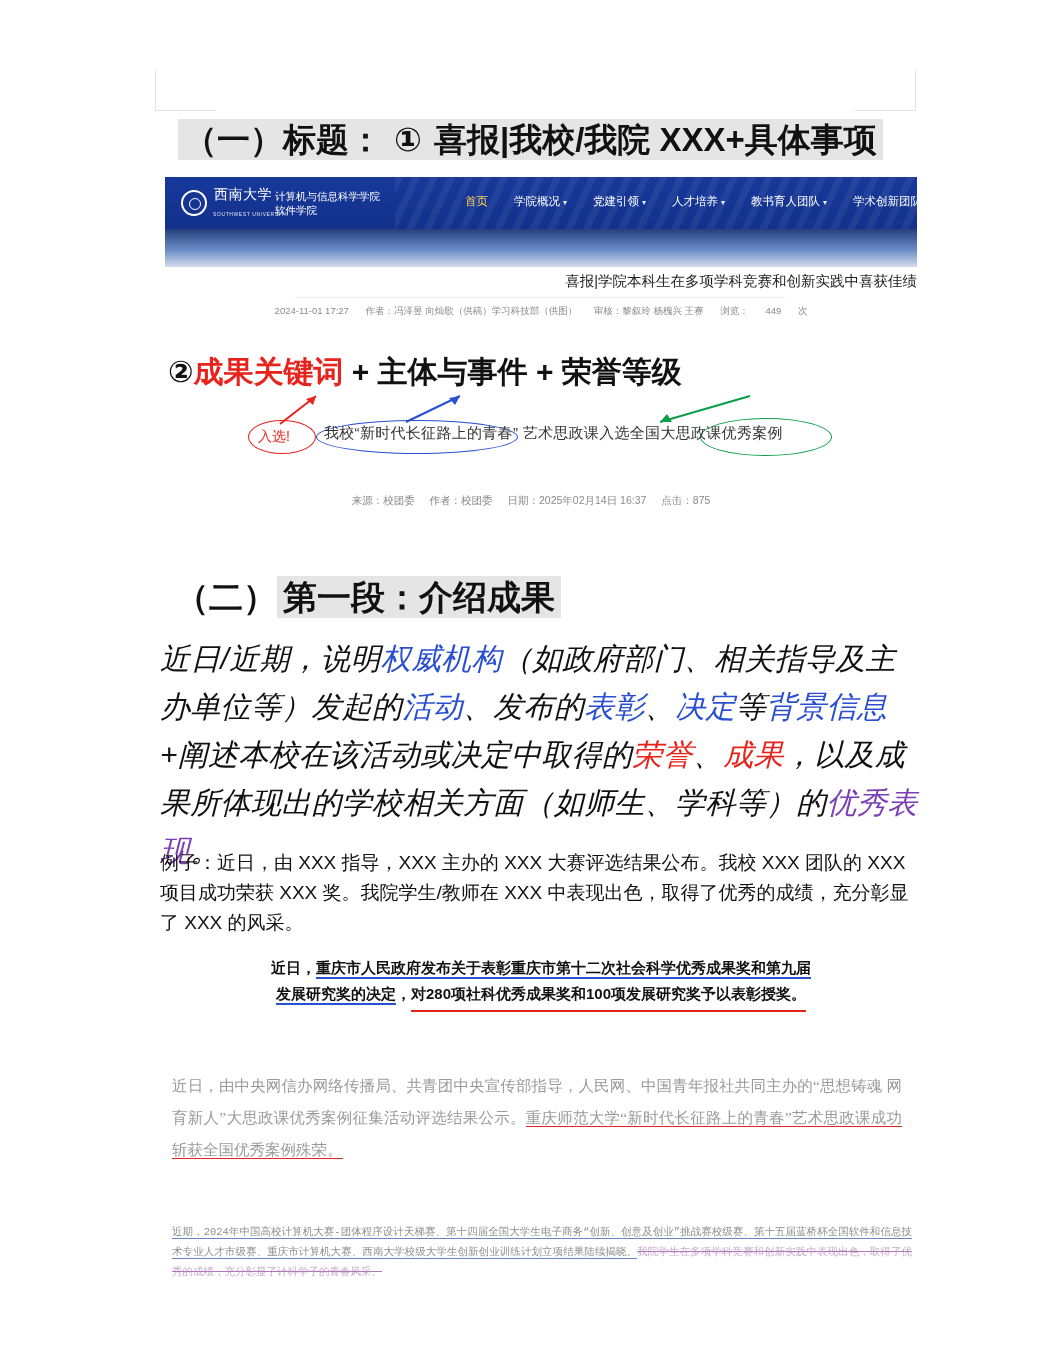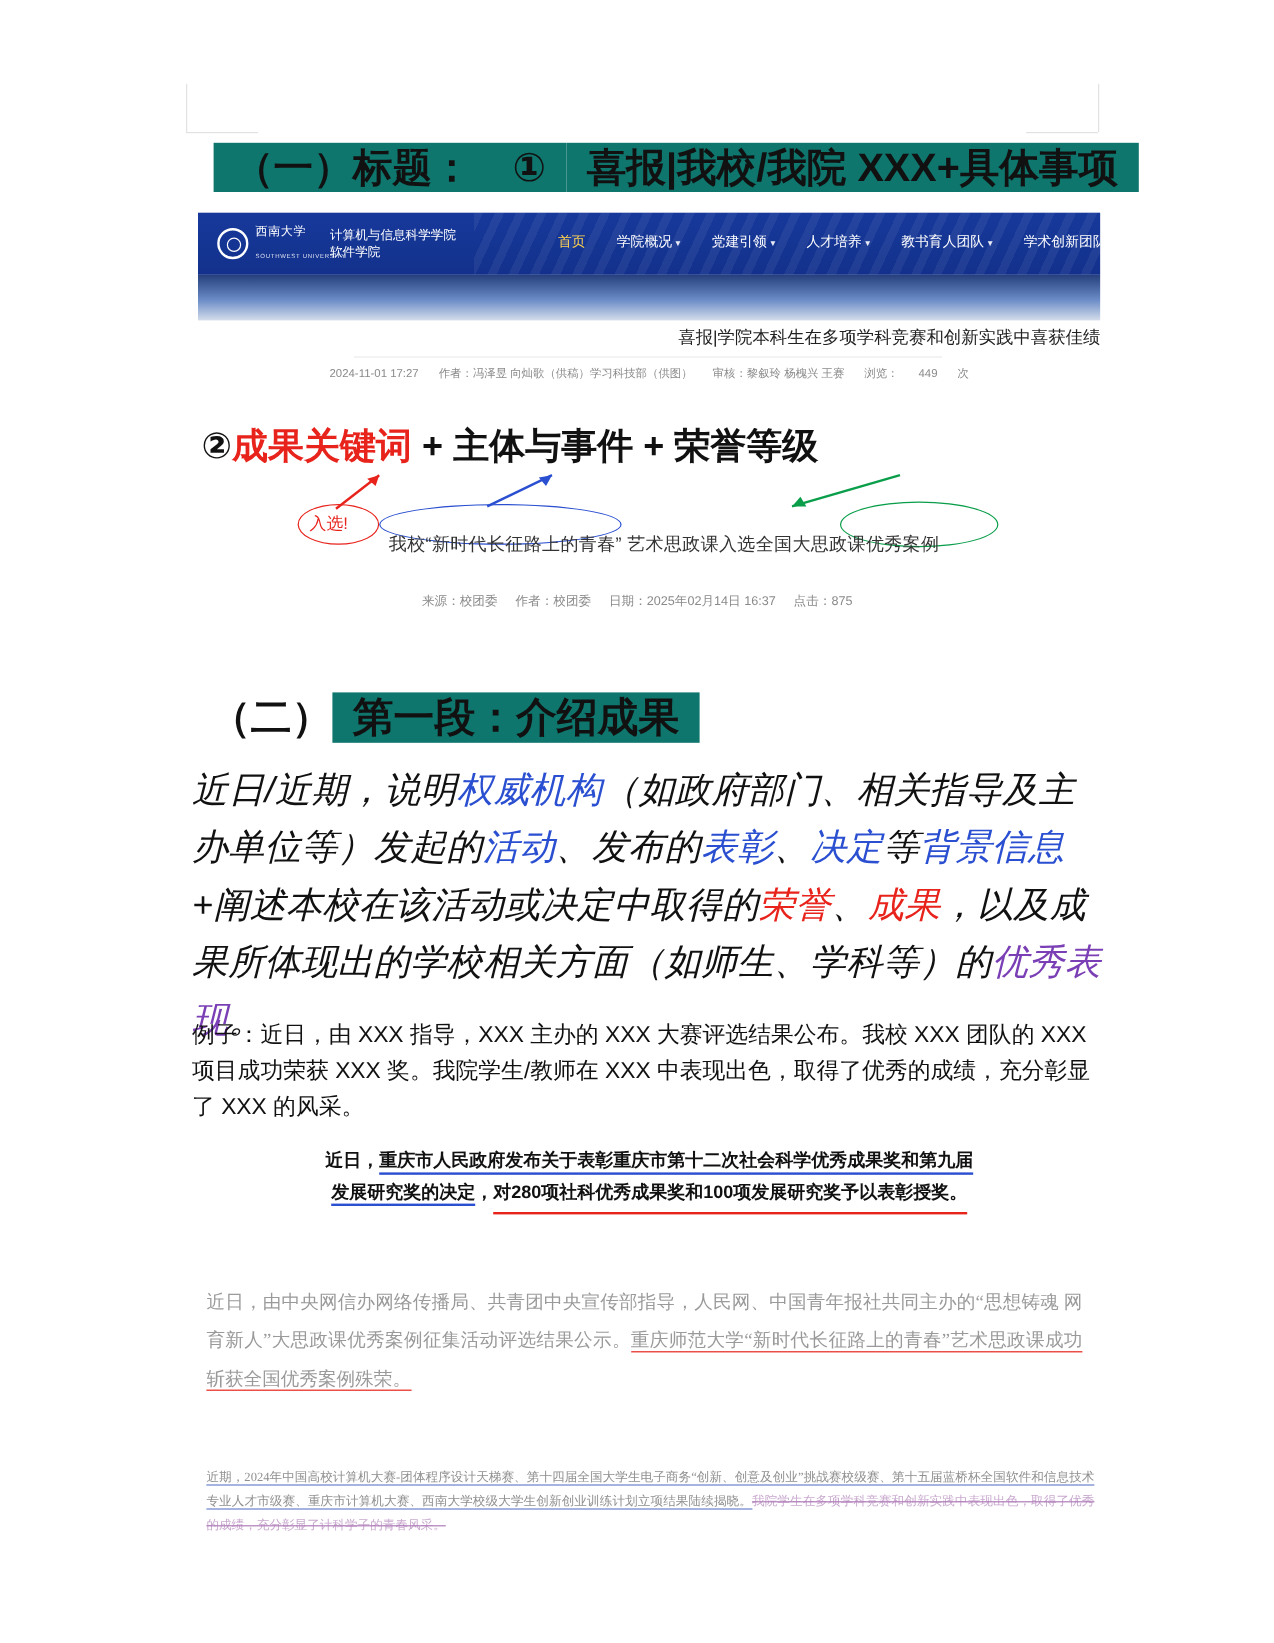--- a/index.html
+++ b/index.html
@@ -18,21 +18,21 @@
   .crop.tl{left:155px;top:70px;width:1px;height:40px;background:#e2e2e2;border:0;}
   .crop.tl2{left:155px;top:110px;width:60px;height:1px;background:#e2e2e2;border:0;}
   .crop.tr{left:915px;top:70px;width:1px;height:40px;background:#e2e2e2;border:0;}
   .crop.tr2{left:855px;top:110px;width:60px;height:1px;background:#e2e2e2;border:0;}
 
   
   .h1-line{
     position:absolute;left:178px;top:118px;width:700px;
     font-size:33px;font-weight:bold;line-height:44px;white-space:nowrap;
   }
-  .hl-yellow{background:#0f766e;padding:2px 17px;}
+  .hl-yellow{background:#e5e5e5;padding:2px 6px;}
 
   
   .site{
     position:absolute;left:165px;top:177px;width:752px;height:160px;
     background:#ffffff;overflow:hidden;
   }
   .site-nav{
     position:absolute;left:0;top:0;width:752px;height:52px;
     background:linear-gradient(180deg,#17399b 0%,#13318c 100%);
     overflow:hidden;
@@ -43,22 +43,23 @@
   }
   .logo-circle{
     position:absolute;left:16px;top:13px;width:26px;height:26px;border-radius:50%;
     border:2px solid #fff;box-sizing:border-box;
   }
   .logo-circle:after{
     content:"";position:absolute;left:6px;top:6px;width:10px;height:10px;border-radius:50%;
     border:1px solid #fff;
   }
   .logo-text{
-    position:absolute;left:48px;top:10px;color:#fff;font-size:10px;line-height:14px;width:60px;
+    position:absolute;left:48px;top:10px;color:#fff;font-size:14px;line-height:14px;width:60px;
     letter-spacing:.5px;
+    text-align:center;
   }
   .logo-sub{
     position:absolute;left:48px;top:34px;color:#fff;font-size:5px;letter-spacing:.6px;opacity:.85;
   }
   .logo-dept{
     position:absolute;left:110px;top:12px;color:#fff;font-size:10.5px;line-height:14px;width:120px;
   }
   .nav-items{position:absolute;left:300px;top:17px;display:flex;gap:26px;}
   .nav-item{color:#fff;font-size:11.5px;white-space:nowrap;}
   .nav-item.active{color:#ffd24d;}
@@ -88,21 +89,20 @@
   }
   .f-num{color:#111;}
   .f-red{color:#e8231c;}
   .f-plus{color:#111;font-weight:bold;}
   .f-black{color:#111;text-align:center;}
 
   
   .example-line{
     position:absolute;left:252px;top:424px;font-size:15px;color:#333;white-space:nowrap;
     letter-spacing:.3px;
-    margin-top:20px;
   }
   .ell{
     position:absolute;border:1.6px solid #e8231c;border-radius:50%;
   }
   .ell-red1{left:248px;top:420px;width:66px;height:32px;}
   .ell-blue{left:316px;top:420px;width:200px;height:32px;border-color:#2a4fd0;}
   .ell-green{left:700px;top:418px;width:130px;height:36px;border-color:#0a9e4a;}
   .lbl-in{position:absolute;left:258px;top:428px;font-size:14px;color:#e8231c;}
 
   .arrow{position:absolute;}
@@ -146,21 +146,21 @@
     position:absolute;left:172px;top:1070px;width:730px;
     font-size:15.5px;line-height:32px;color:#9a9a9a;text-align:justify;
     font-family:"Liberation Serif","DejaVu Serif",serif;
   }
   .q2 .hl-red{color:#9a9a9a;border-bottom:1.5px solid #e8231c;}
 
   
   .q3{
     position:absolute;left:172px;top:1222px;width:740px;
     font-size:10.5px;line-height:20px;color:#8f8f8f;text-align:justify;
-    font-family:Liberation Serif, serif;
+    font-family:Liberation Mono, monospace;
   }
   .q3 .strike{color:#c9a9cf;text-decoration:line-through;text-decoration-color:#b07ab8;}
   .q3 .u-blue2{border-bottom:1px solid #6b83c9;}
 </style>
 </head>
 <body>
 
 <div class="page">
 
   <div class="crop tl"></div>

